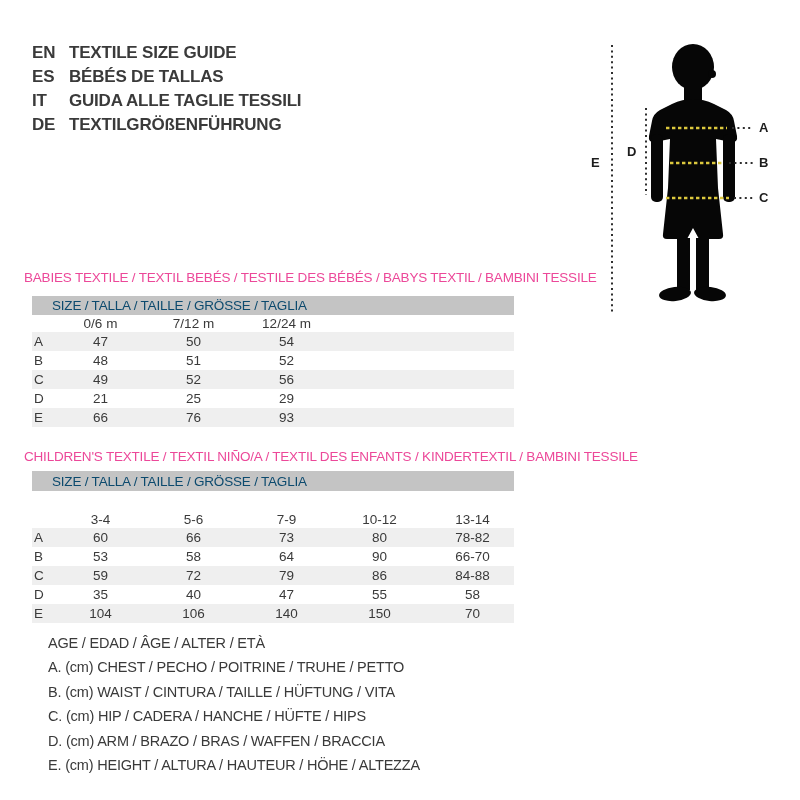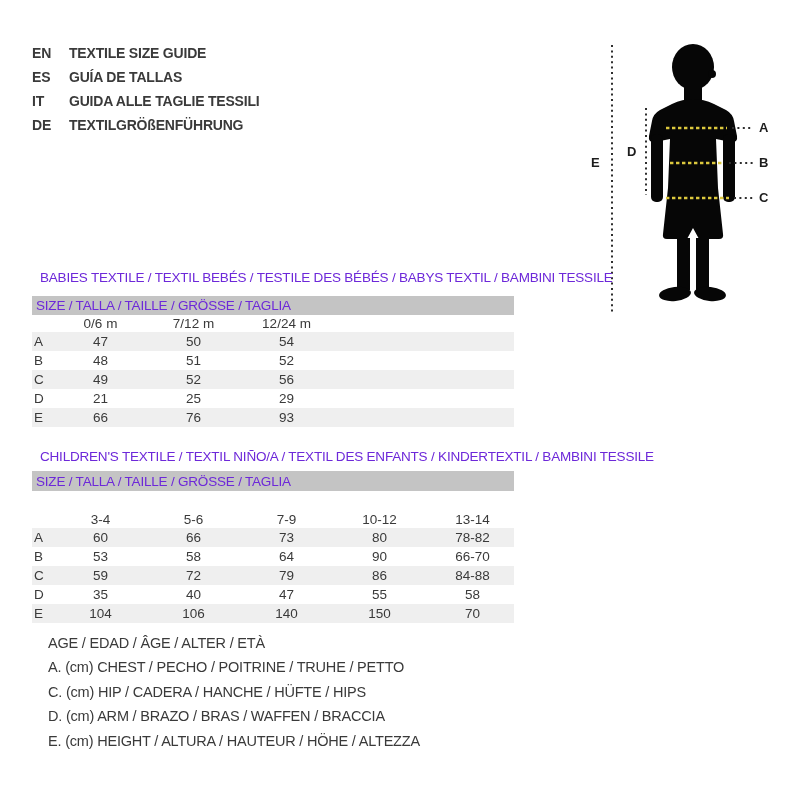--- a/index.html
+++ b/index.html
@@ -2,32 +2,32 @@
 <html><head>
 <meta charset="utf-8">
 <style>
   html,body{margin:0;padding:0;background:#ffffff;}
   .sheet{
     position:relative;width:800px;height:800px;background:#ffffff;overflow:hidden;
     font-family:"Liberation Sans",sans-serif;color:#3a3a3a;
   }
   
   .lang-header{position:absolute;left:32px;top:41px;}
-  .lang-row{display:flex;height:24px;line-height:24px;font-size:14px;font-weight:bold;letter-spacing:-0.2px;}
+  .lang-row{display:flex;height:24px;line-height:24px;font-size:17px;font-weight:bold;letter-spacing:-0.2px;}
   .lang-code{width:37px;flex:0 0 37px;}
   
   .diagram{position:absolute;left:585px;top:40px;width:215px;height:285px;}
   .dot-black{stroke:#2e2e2e;stroke-width:2;stroke-dasharray:2 3.4;fill:none;}
   .dash-yellow{stroke:#dcc83d;stroke-width:2.6;stroke-dasharray:3.4 2.6;fill:none;}
   .sil{fill:#060606;}
   .diag-label{font-family:"Liberation Sans",sans-serif;font-size:13px;font-weight:bold;fill:#1d1d1d;}
   
-  .sec-title{position:absolute;left:40px;height:16px;line-height:16px;font-size:13.5px;letter-spacing:-0.2px;white-space:nowrap;color:#6d28d9;}
-  .size-bar{position:absolute;left:32px;width:482px;background:#c4c4c4;color:#6d28d9;
-            font-size:13.5px;letter-spacing:-0.2px;display:flex;align-items:center;padding-left:4px;box-sizing:border-box;}
+  .sec-title{position:absolute;left:24px;height:16px;line-height:16px;font-size:13.5px;letter-spacing:-0.2px;white-space:nowrap;color:#ec4899;}
+  .size-bar{position:absolute;left:32px;width:482px;background:#c4c4c4;color:#0c4a6e;
+            font-size:13.5px;letter-spacing:-0.2px;display:flex;align-items:center;padding-left:20px;box-sizing:border-box;}
   .tbl{position:absolute;left:32px;width:482px;}
   .trow{display:flex;height:19px;line-height:19px;font-size:13.5px;}
   .trow.head{height:17px;line-height:17px;align-items:center;}
   .trow.stripe{background:#efefef;}
   .rlabel{flex:0 0 20px;padding-left:2px;}
   .cell{flex:0 0 93px;text-align:center;}
   
   .legend{position:absolute;left:48px;top:631px;}
   .legend-line{height:24.4px;line-height:24.4px;font-size:14.5px;letter-spacing:-0.2px;white-space:nowrap;}
 </style>
@@ -36,21 +36,21 @@
 
 <div class="sheet">
 
   <div class="lang-header">
     <div class="lang-row">
       <span class="lang-code">EN</span>
       <span class="lang-title">TEXTILE SIZE GUIDE</span>
     </div>
     <div class="lang-row">
       <span class="lang-code">ES</span>
-      <span class="lang-title">GUÍA DE TALLAS</span>
+      <span class="lang-title">BÉBÉS DE TALLAS</span>
     </div>
     <div class="lang-row">
       <span class="lang-code">IT</span>
       <span class="lang-title">GUIDA ALLE TAGLIE TESSILI</span>
     </div>
     <div class="lang-row">
       <span class="lang-code">DE</span>
       <span class="lang-title">TEXTILGRÖßENFÜHRUNG</span>
     </div>
   </div>
@@ -181,18 +181,19 @@
       <span class="cell">106</span>
       <span class="cell">140</span>
       <span class="cell">150</span>
       <span class="cell">70</span>
     </div>
   </div>
 
   <div class="legend">
     <div class="legend-line">AGE / EDAD / ÂGE / ALTER / ETÀ</div>
     <div class="legend-line">A. (cm) CHEST / PECHO / POITRINE / TRUHE / PETTO</div>
+    <div class="legend-line">B. (cm) WAIST / CINTURA / TAILLE / HÜFTUNG / VITA</div>
     <div class="legend-line">C. (cm) HIP / CADERA / HANCHE / HÜFTE / HIPS</div>
     <div class="legend-line">D. (cm) ARM / BRAZO / BRAS / WAFFEN / BRACCIA</div>
     <div class="legend-line">E. (cm) HEIGHT / ALTURA / HAUTEUR / HÖHE / ALTEZZA</div>
   </div>
 
 </div>
 
 </body></html>

